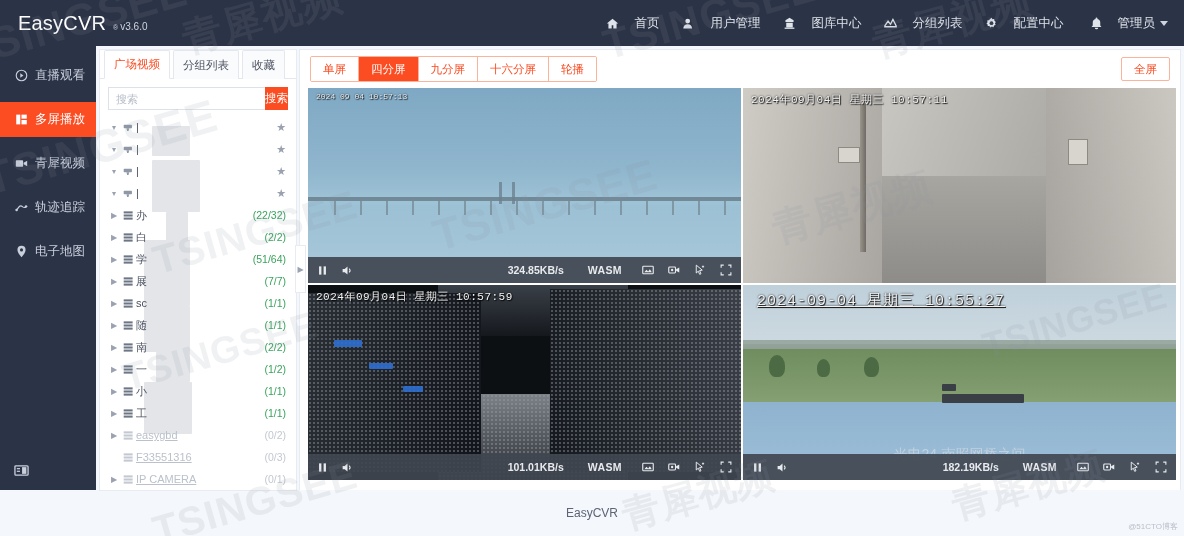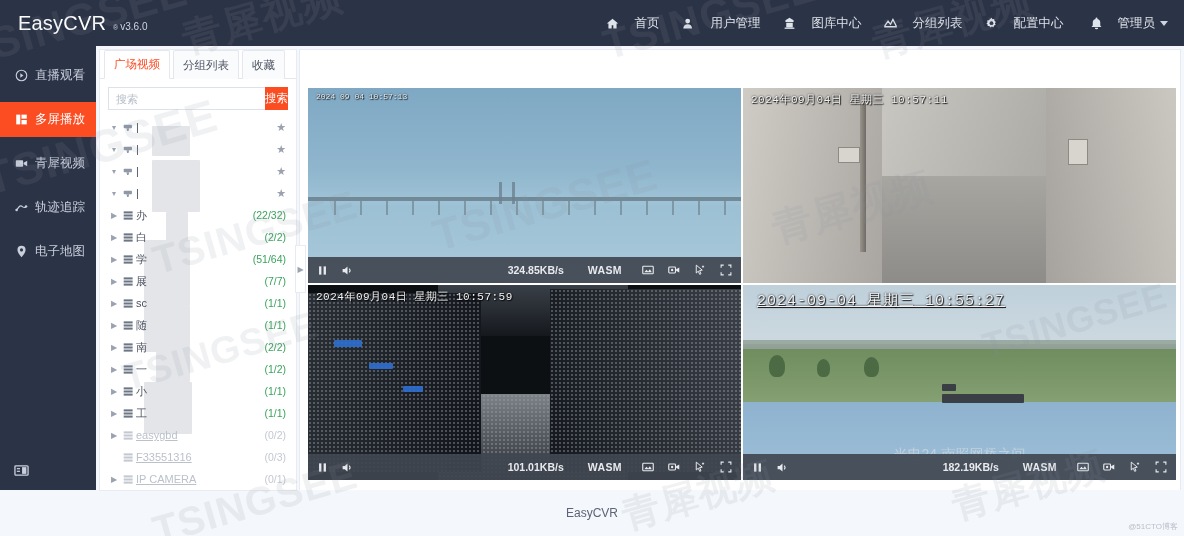--- a/index.html
+++ b/index.html
@@ -617,20 +617,31 @@
         <span class="nm dim">IP CAMERA</span>
         <span class="cnt zero">(0/1)</span>
       </div>
     </div>
 
     <div class="panel-handle">▶</div>
   </div>
 
   <div class="content">
 
+    <div class="toolbar">
+      <div class="seg">
+        <button>单屏</button>
+        <button class="active">四分屏</button>
+        <button>九分屏</button>
+        <button>十六分屏</button>
+        <button>轮播</button>
+      </div>
+      <div class="tb-spacer"></div>
+      <button class="btn-full">全屏</button>
+    </div>
 
     <div class="grid">
 
       <div class="cell">
         <div class="vidbg scene1">
           <div class="s1-sea"></div>
           <div class="s1-bridge"></div>
           <div class="s1-tower" style="left:44%; top:48%; width:3px; height:22px;"></div>
           <div class="s1-tower" style="left:47%; top:48%; width:3px; height:22px;"></div>
           <div class="s1-piers">

